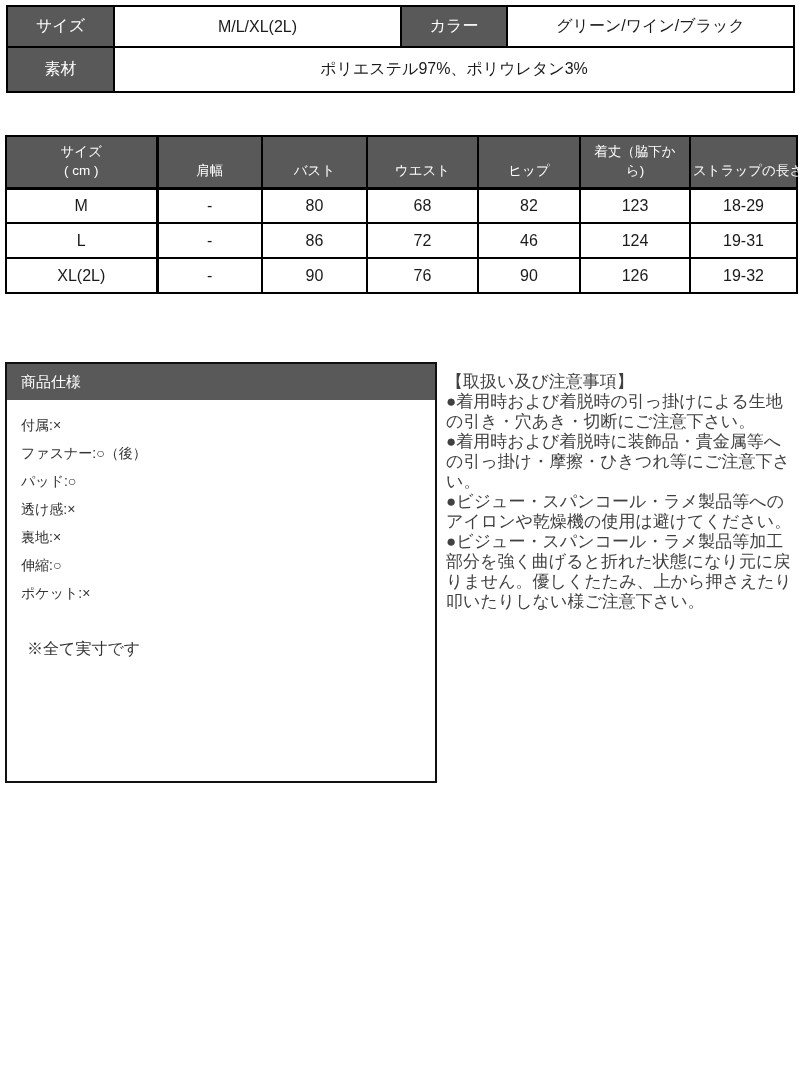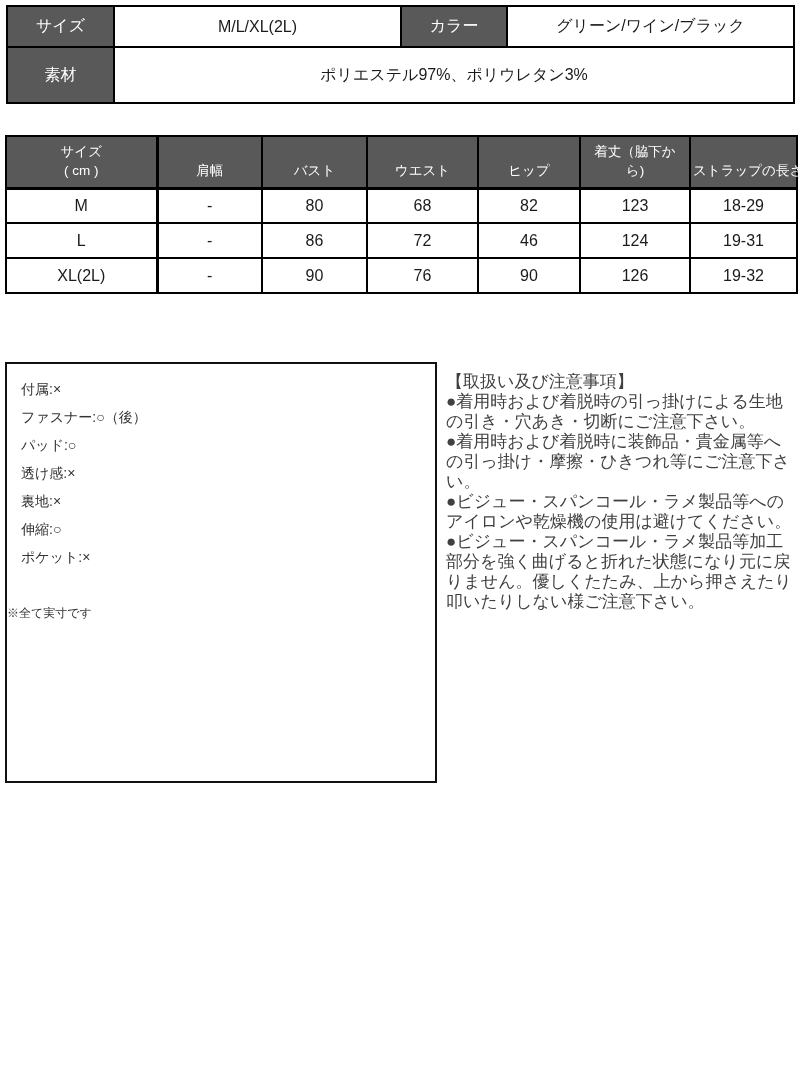--- a/index.html
+++ b/index.html
@@ -24,21 +24,21 @@
     text-align: center;
     vertical-align: middle;
     font-size: 16px;
     padding: 0 4px;
   }
   .info-table .dark {
     background: #595959;
     color: #ffffff;
   }
   .info-table tr.r1 { height: 41px; }
-  .info-table tr.r2 { height: 56px; border-radius: 14px; }
+  .info-table tr.r2 { height: 45px; border-radius: 14px; }
 
   
   .size-chart {
     position: absolute; left: 5px; top: 135px;
     width: 791px;
     border-collapse: collapse;
     table-layout: fixed;
     border: 2px solid #000000;
   }
   .size-chart th, .size-chart td {
@@ -80,23 +80,23 @@
     line-height: 20px;
     padding: 8px 0 8px 14px;
   }
   .spec-list {
     padding: 11px 15px 0 14px;
     font-size: 14px;
     line-height: 28px;
     color: #333333;
   }
   .spec-note {
-    padding: 0 0;
+    padding: 0 20px;
     margin-top: 28px;
-    font-size: 12px;
+    font-size: 16px;
     line-height: 28px;
     color: #333333;
   }
 
   
   .notice {
     position: absolute; left: 446px; top: 372px;
     width: 351px;
     font-size: 17px;
     line-height: 20px;
@@ -176,20 +176,21 @@
       <td>90</td>
       <td>76</td>
       <td>90</td>
       <td>126</td>
       <td>19-32</td>
     </tr>
   </tbody>
 </table>
 
 <div class="spec-box">
+  <div class="spec-box-header">商品仕様</div>
   <div class="spec-list">
     <div>付属:×</div>
     <div>ファスナー:○（後）</div>
     <div>パッド:○</div>
     <div>透け感:×</div>
     <div>裏地:×</div>
     <div>伸縮:○</div>
     <div>ポケット:×</div>
   </div>
   <div class="spec-note">※全て実寸です</div>

